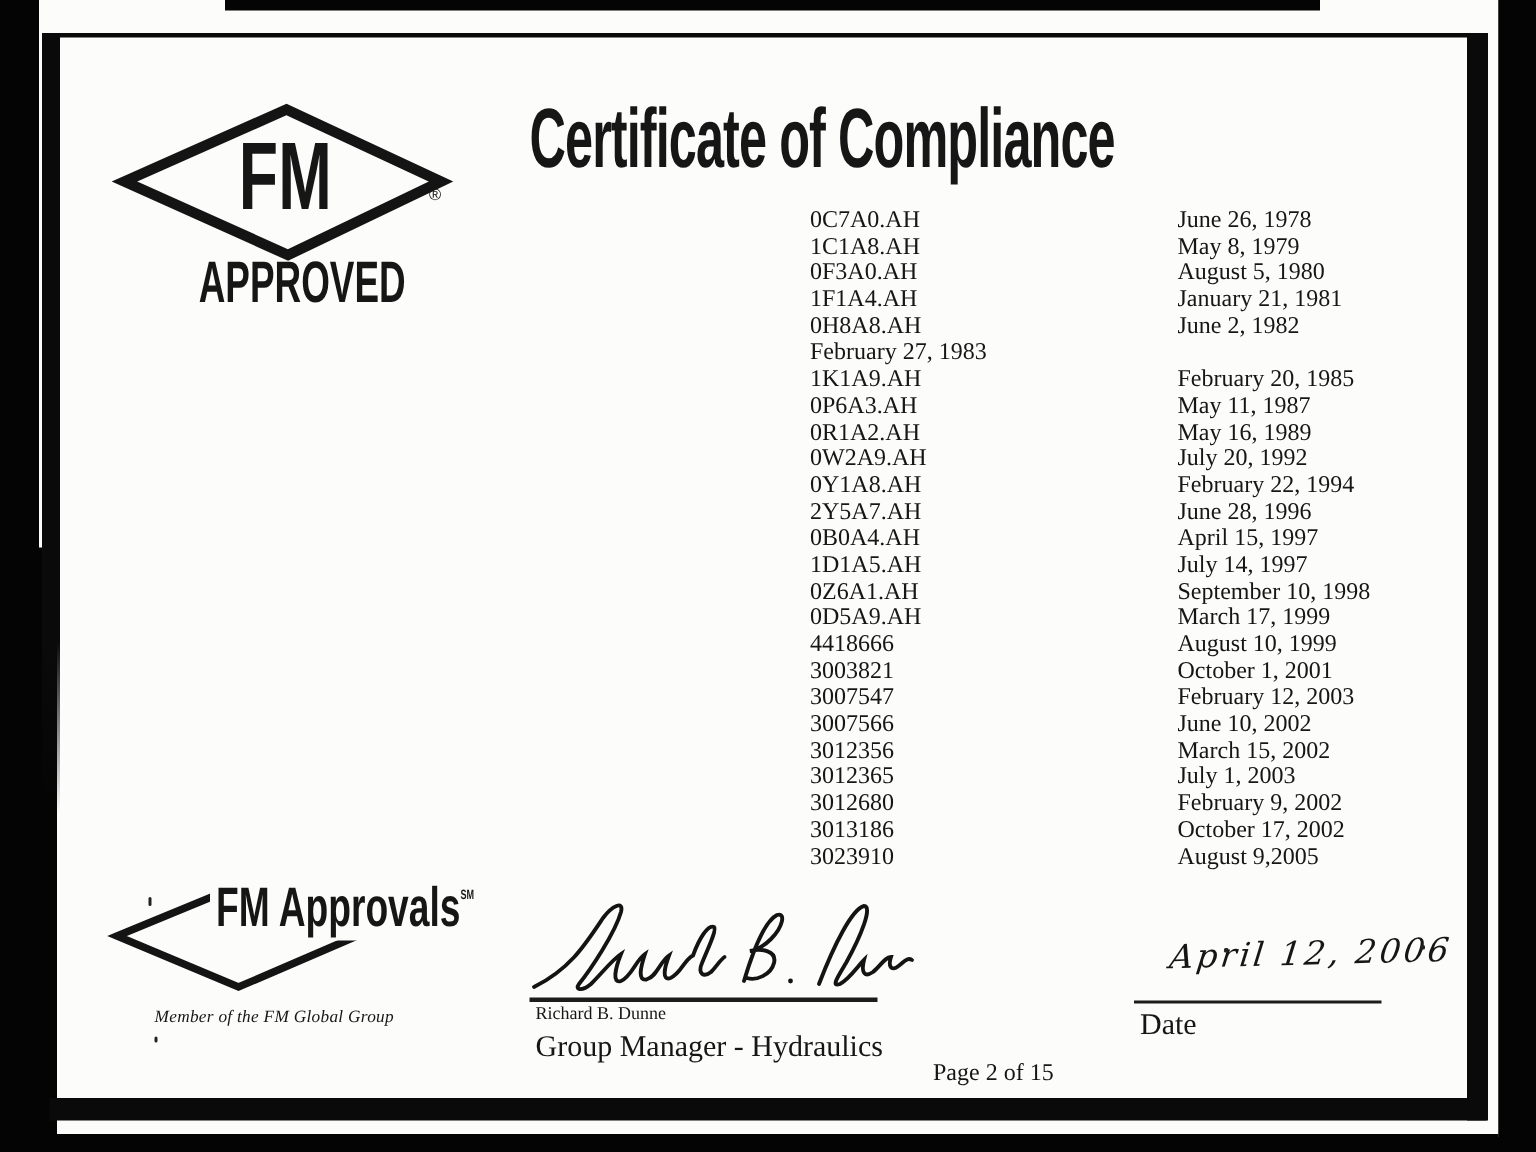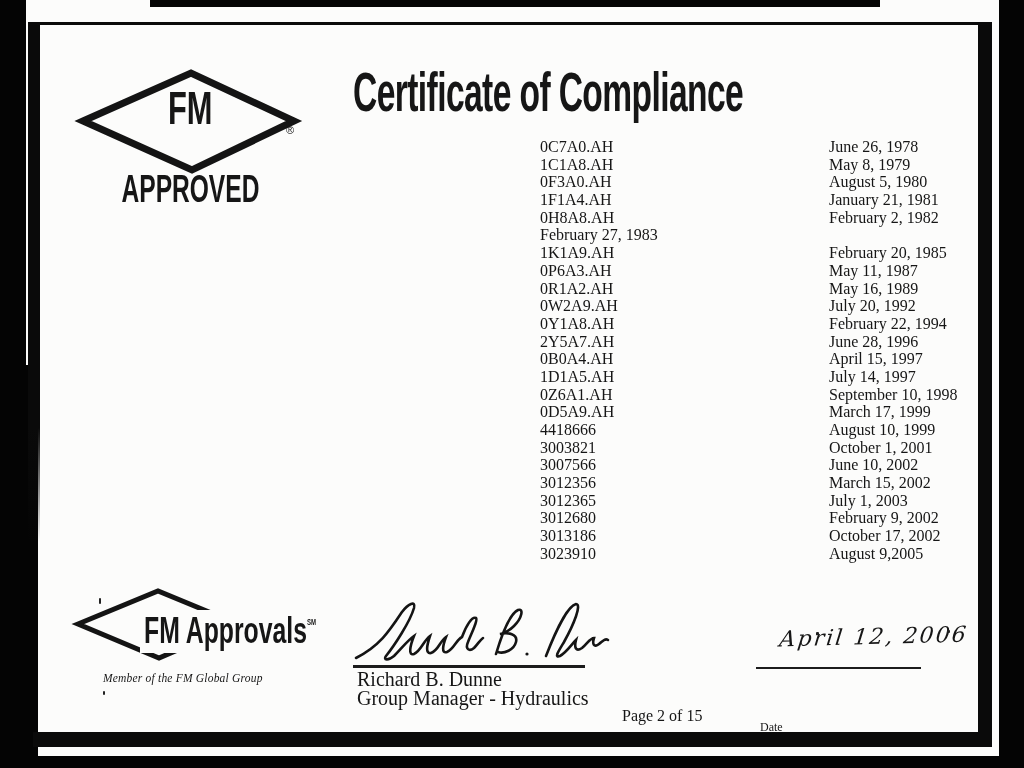--- a/index.html
+++ b/index.html
@@ -15,44 +15,44 @@
   
   .frame{position:absolute;background:#0a0a0a;}
   .frame-left{background:linear-gradient(#0a0a0a 78%, rgba(10,10,10,0));}
   
   .cond{font-family:"Liberation Sans", sans-serif;font-weight:bold;white-space:nowrap;}
   .squeeze{display:inline-block;transform-origin:left center;}
   .center-squeeze{display:inline-block;transform-origin:center center;}
   .doc-title{position:absolute;left:353px;top:64px;font-size:56px;line-height:1;letter-spacing:-1px;}
   
   .fm-logo-svg{position:absolute;left:70px;top:62px;}
-  .fm-monogram{position:absolute;left:75px;top:85px;width:230px;text-align:center;font-size:46px;line-height:1;}
+  .fm-monogram{position:absolute;left:75px;top:85px;width:230px;text-align:center;font-size:64px;line-height:1;}
   .fm-reg{position:absolute;left:286px;top:124px;font-size:11px;font-family:"Liberation Sans",sans-serif;}
-  .fm-approved{position:absolute;left:81px;top:169px;width:230px;text-align:left;font-size:39px;line-height:1;}
+  .fm-approved{position:absolute;left:81px;top:169px;width:230px;text-align:right;font-size:39px;line-height:1;}
   
   .list{position:absolute;left:540px;top:138px;font-size:16px;}
-  .row{display:flex;height:17.7px;line-height:17.7px;white-space:nowrap;gap:44px;}
+  .row{display:flex;height:17.7px;line-height:17.7px;white-space:nowrap;}
   .cell-id{width:245px;}
   
   .fma-svg{position:absolute;left:68px;top:585px;}
-  .fma-text{position:absolute;left:140px;top:610px;font-size:37px;line-height:1;background:#fcfcfb;padding:2px 4px 4px 4px;}
+  .fma-text{position:absolute;left:140px;top:584px;font-size:37px;line-height:1;background:#fcfcfb;padding:2px 4px 4px 4px;}
   .fma-sm{font-size:9px;vertical-align:18px;letter-spacing:0;}
   .fma-tagline{position:absolute;left:103px;top:672px;width:260px;
     font-style:italic;font-size:11.5px;letter-spacing:.2px;}
   
   .sig-svg{position:absolute;left:350px;top:596px;}
   .rule{position:absolute;background:#1c1c1c;height:2px;}
   .sig-rule{left:353px;top:665px;width:232px;height:2.5px;}
   .date-rule{left:756px;top:667px;width:165px;}
-  .sig-name{position:absolute;left:357px;top:668px;font-size:20px;}
+  .sig-name{position:absolute;left:357px;top:668px;font-size:12px;}
   .sig-title{position:absolute;left:357px;top:687px;font-size:20px;}
   .hand-date{position:absolute;left:780px;top:624px;font-family:"DejaVu Serif",serif;
     font-style:italic;font-size:22px;letter-spacing:2px;white-space:nowrap;
     transform:skewX(-8deg) rotate(-1.5deg);}
-  .date-label{position:absolute;left:760px;top:672px;font-size:12px;margin-top:48px;}
+  .date-label{position:absolute;left:760px;top:672px;font-size:20px;}
   .page-num{position:absolute;left:622px;top:707px;font-size:16px;}
   .speck{position:absolute;background:#222;border-radius:1px;}
   .ink{stroke:#141414;fill:none;}
 </style>
 </head>
 <body>
 
 <div id="stage">
 
   <div class="page"></div>
@@ -96,21 +96,21 @@
       <div class="row">
       <span class="cell-id">0F3A0.AH</span>
       <span class="cell-date">August 5, 1980</span>
     </div>
       <div class="row">
       <span class="cell-id">1F1A4.AH</span>
       <span class="cell-date">January 21, 1981</span>
     </div>
       <div class="row">
       <span class="cell-id">0H8A8.AH</span>
-      <span class="cell-date">February 2, 1982</span>
+      <span class="cell-date">June 2, 1982</span>
     </div>
       <div class="row">
       <span class="cell-date">February 27, 1983</span>
     </div>
       <div class="row">
       <span class="cell-id">1K1A9.AH</span>
       <span class="cell-date">February 20, 1985</span>
     </div>
       <div class="row">
       <span class="cell-id">0P6A3.AH</span>
@@ -148,20 +148,24 @@
       <span class="cell-id">0D5A9.AH</span>
       <span class="cell-date">March 17, 1999</span>
     </div>
       <div class="row">
       <span class="cell-id">4418666</span>
       <span class="cell-date">August 10, 1999</span>
     </div>
       <div class="row">
       <span class="cell-id">3003821</span>
       <span class="cell-date">October 1, 2001</span>
+    </div>
+      <div class="row">
+      <span class="cell-id">3007547</span>
+      <span class="cell-date">February 12, 2003</span>
     </div>
       <div class="row">
       <span class="cell-id">3007566</span>
       <span class="cell-date">June 10, 2002</span>
     </div>
       <div class="row">
       <span class="cell-id">3012356</span>
       <span class="cell-date">March 15, 2002</span>
     </div>
       <div class="row">

